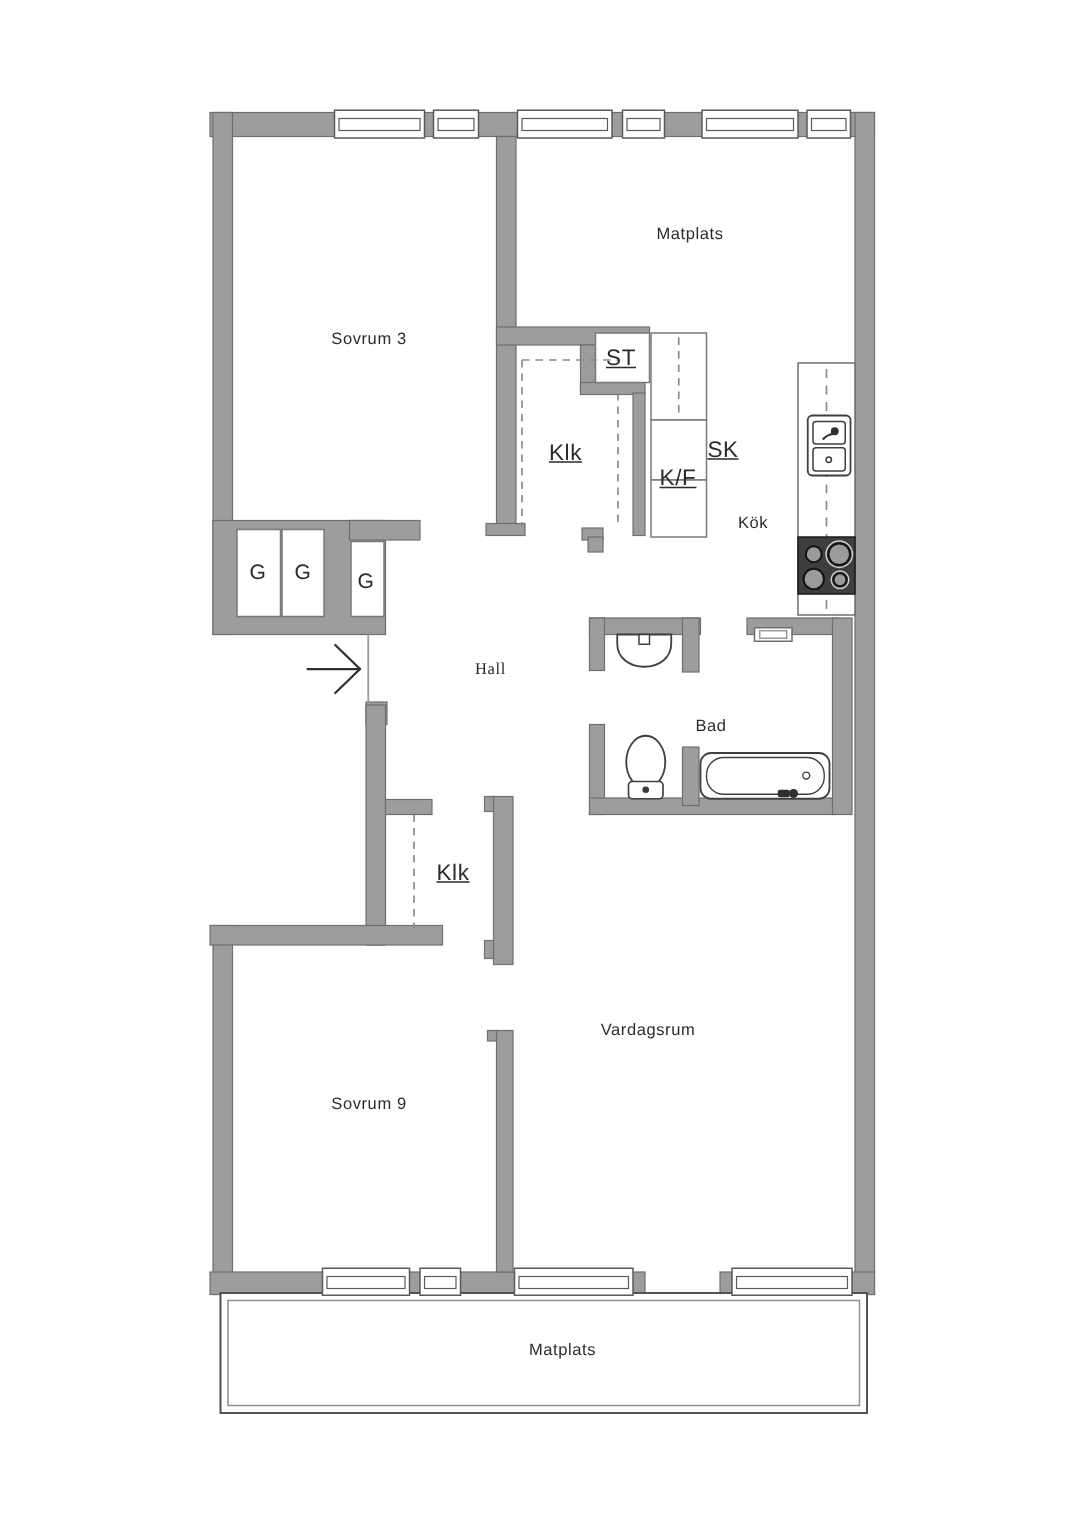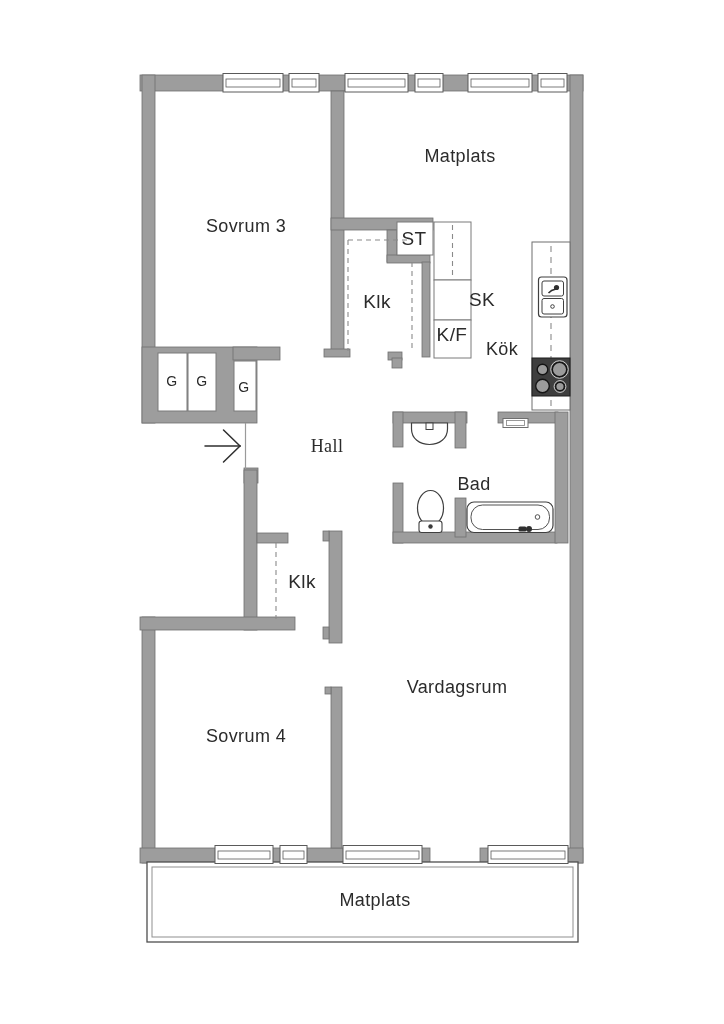--- a/index.html
+++ b/index.html
@@ -1,21 +1,21 @@
 <!DOCTYPE html>
 <html><head>
 <meta charset="utf-8">
 <style>
   html,body{margin:0;padding:0;background:#ffffff;}
   body{width:724px;height:1024px;font-family:"Liberation Sans",sans-serif;}
   .plan{position:relative;width:724px;height:1024px;background:#fff;overflow:hidden;}
   .plan svg{position:absolute;left:0;top:0;}
   .lbl{position:absolute;transform:translate(-50%,-50%);color:#2b2b2b;white-space:nowrap;letter-spacing:.4px;}
-  .lg{font-size:18px;}
-  .md{font-size:19px;}
+  .lg{font-size:11px;}
+  .md{font-size:15px;text-decoration:underline;}
   .sm{font-size:14px;}
 </style>
 </head>
 <body>
 
 <div class="plan">
   <svg width="724" height="1024" viewBox="0 0 724 1024">
 
     <g fill="#9d9d9d" stroke="#6f6f6f" stroke-width="0.8">
 
@@ -179,24 +179,24 @@
       <path d="M240,446 L223.5,430"></path>
       <path d="M240,446 L223.5,462"></path>
     </g>
   </svg>
 
   <div class="lbl lg" style="left:246px;top:226px;">Sovrum 3</div>
   <div class="lbl lg" style="left:460px;top:156px;">Matplats</div>
   <div class="lbl lg" style="left:502px;top:319px;margin-top:30px;">Kök</div>
   <div class="lbl lg" style="left:327px;top:446px;font-family:Liberation Serif, serif;">Hall</div>
   <div class="lbl lg" style="left:474px;top:484px;">Bad</div>
-  <div class="lbl lg" style="left:246px;top:736px;">Sovrum 4</div>
-  <div class="lbl lg" style="left:457px;top:687px;">Vardagsrum</div>
+  <div class="lbl lg" style="left:246px;top:736px;">Sovrum 9</div>
+  <div class="lbl lg" style="left:432px;top:687px;">Vardagsrum</div>
   <div class="lbl lg" style="left:375px;top:900px;">Matplats</div>
   <div class="lbl md" style="left:377px;top:302px;">Klk</div>
   <div class="lbl md" style="left:302px;top:582px;">Klk</div>
   <div class="lbl md" style="left:414px;top:239px;">ST</div>
   <div class="lbl md" style="left:452px;top:300px;margin-left:30px;">SK</div>
-  <div class="lbl md" style="left:452px;top:335px;">K/F</div>
+  <div class="lbl md" style="left:452px;top:319px;">K/F</div>
   <div class="lbl sm" style="left:172px;top:381px;">G</div>
   <div class="lbl sm" style="left:202px;top:381px;">G</div>
   <div class="lbl sm" style="left:244px;top:387px;">G</div>
 </div>
 
 </body></html>

